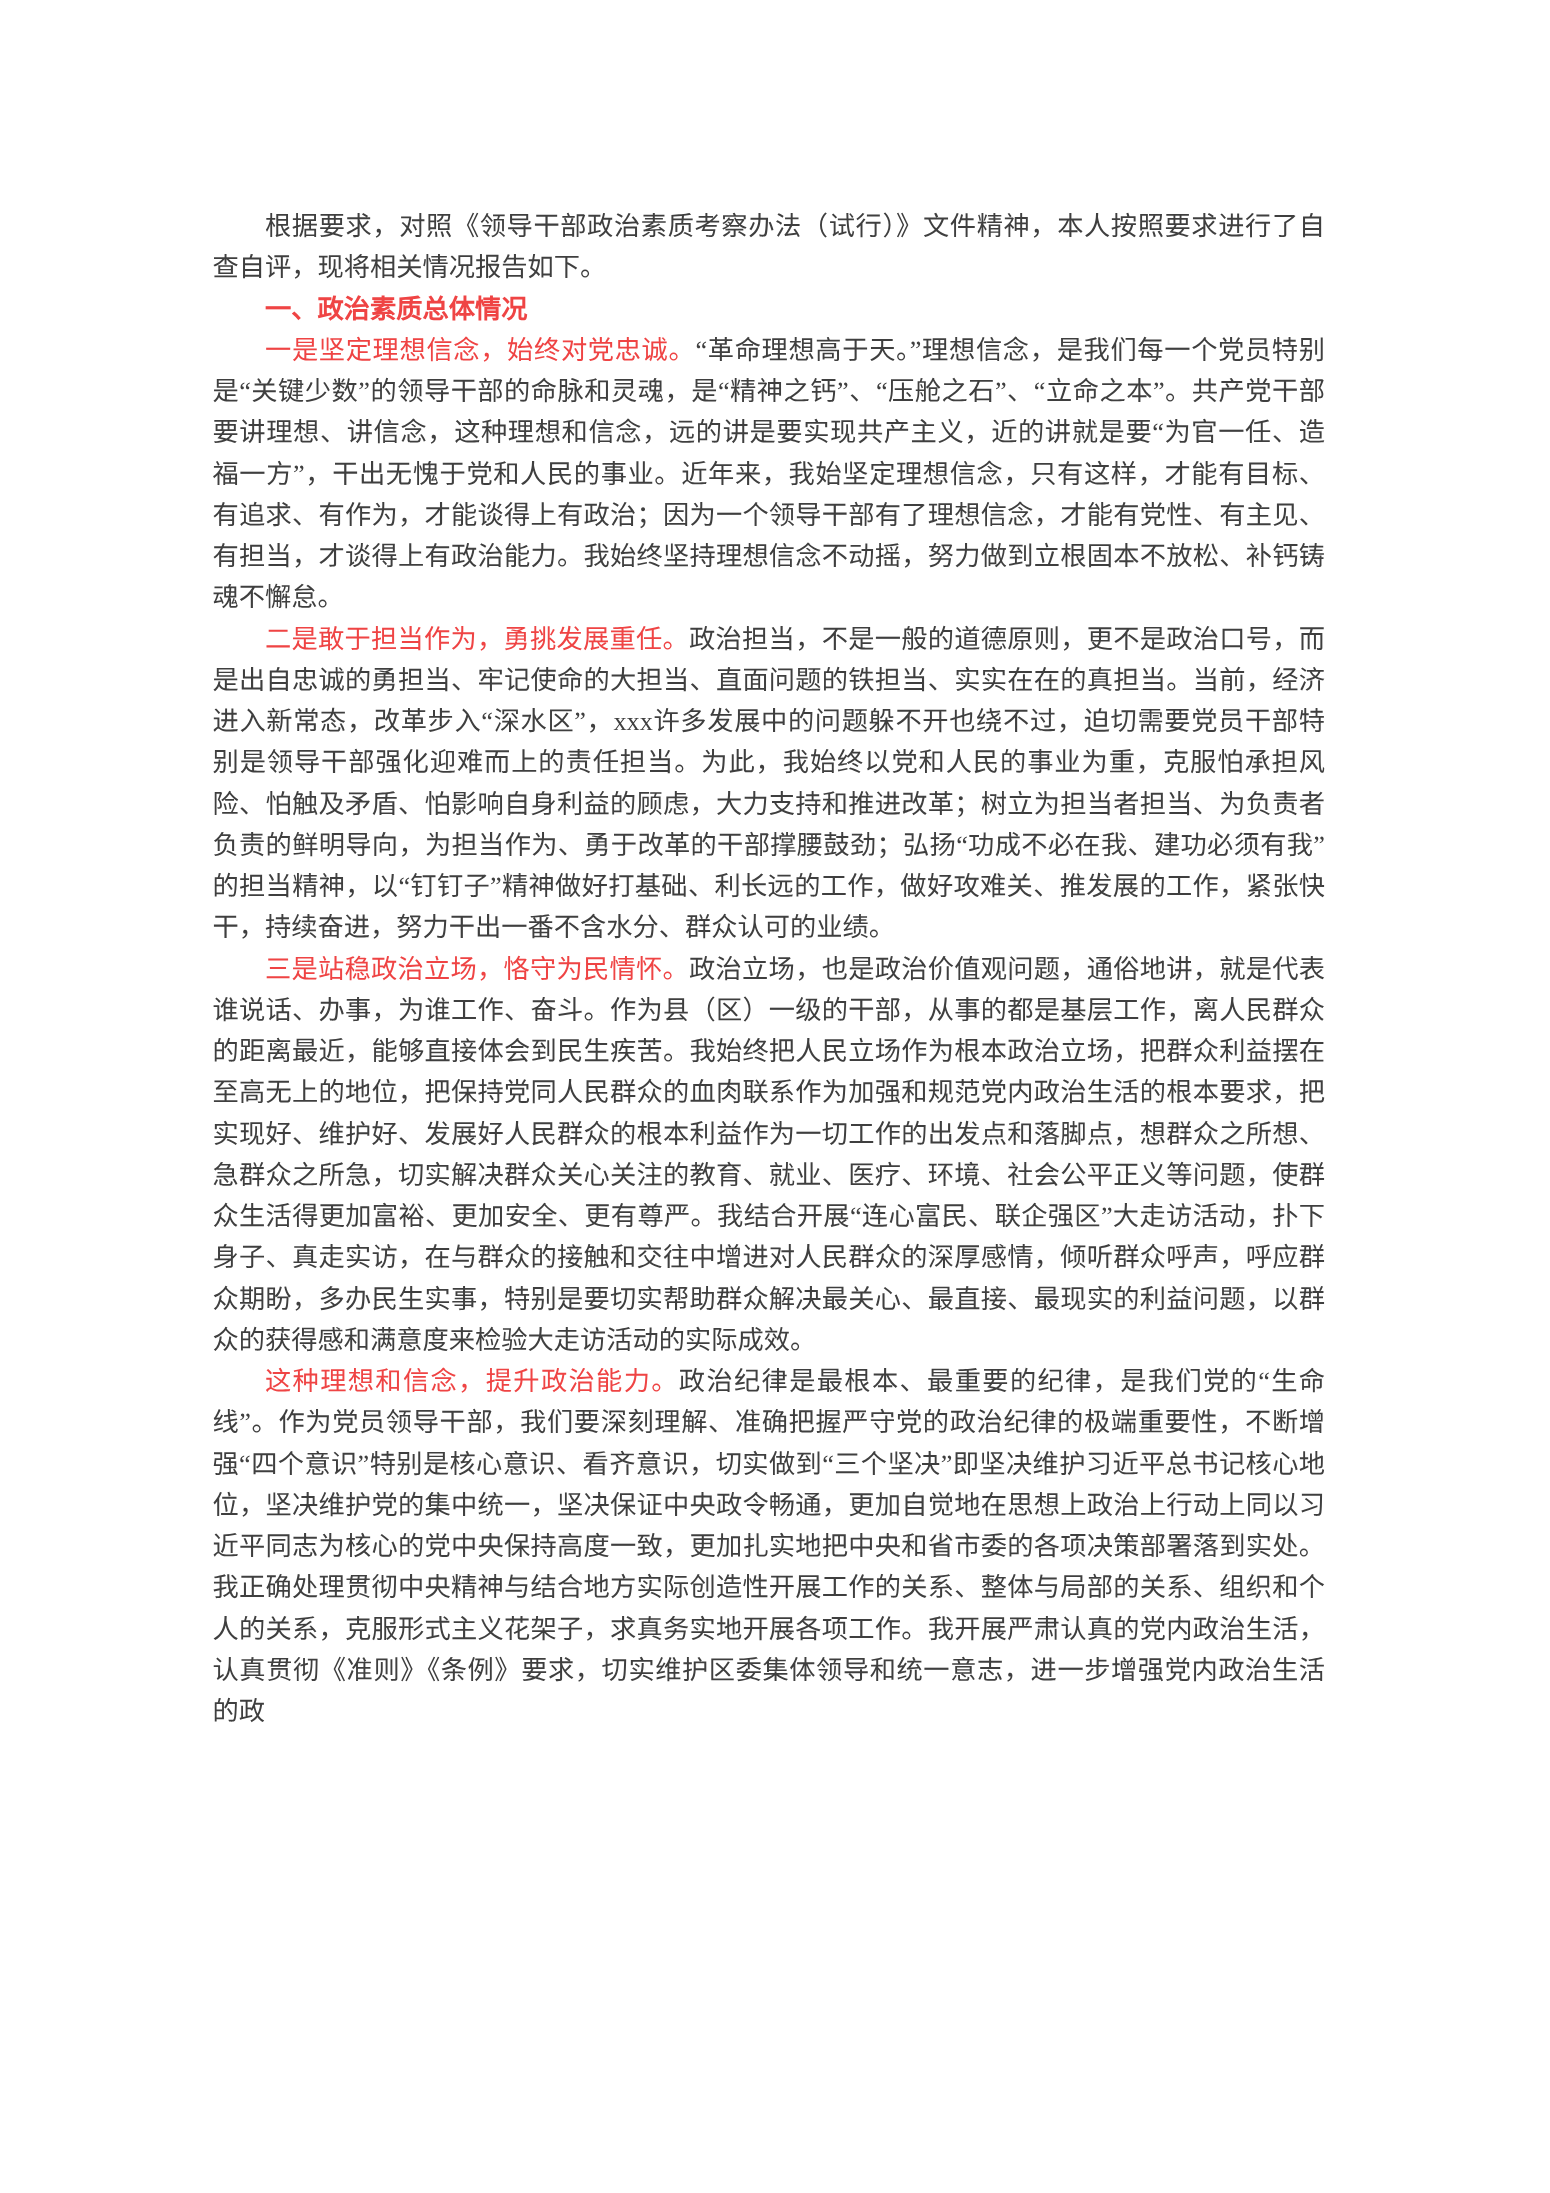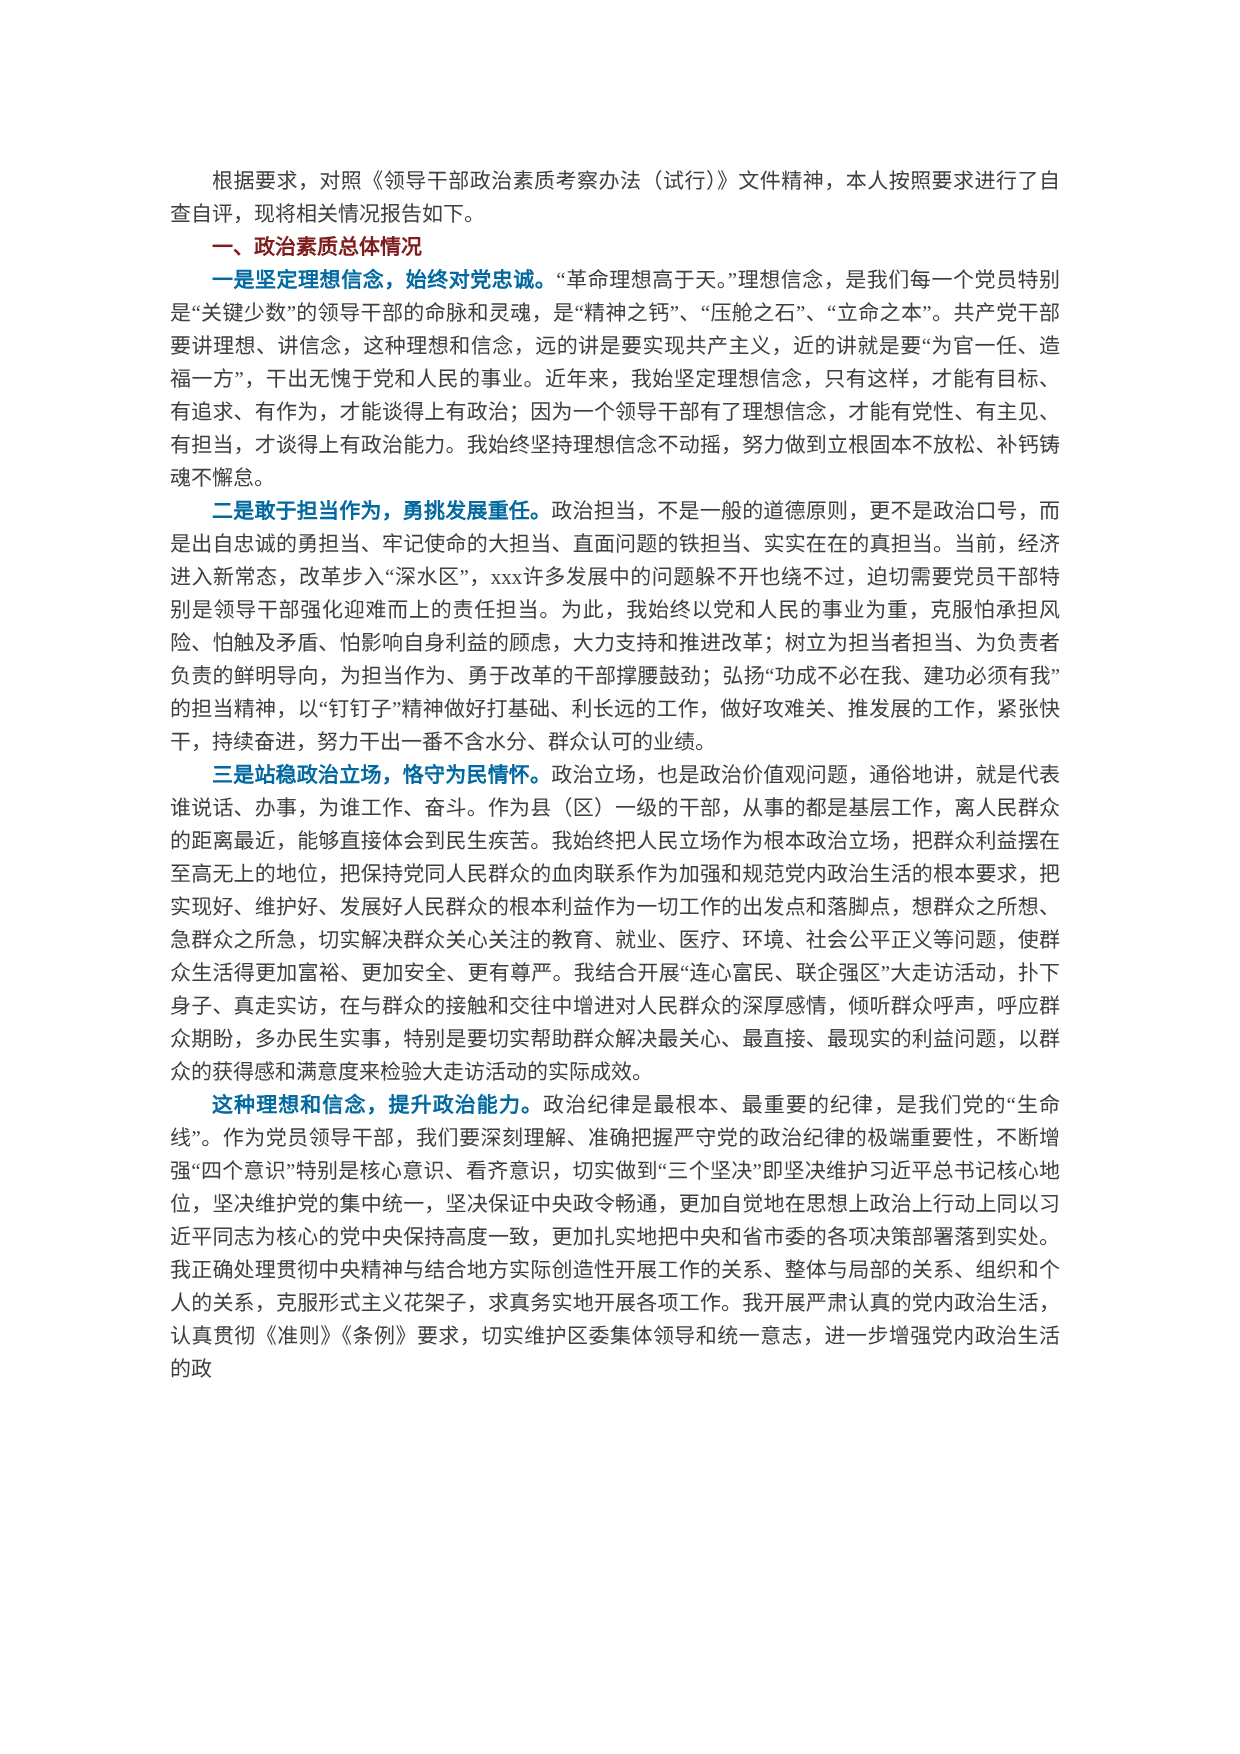--- a/index.html
+++ b/index.html
@@ -24,25 +24,25 @@
   .para {
     margin: 0;
     text-align: justify;
     text-indent: 2em;
     word-break: break-all;
   }
   .heading {
     margin: 0;
     text-indent: 2em;
     font-weight: bold;
-    color: #7f1d1d;
+    color: #ef4444;
   }
   .lead {
-    font-weight: bold;
-    color: #0369a1;
+    font-weight: normal;
+    color: #ef4444;
   }
 </style>
 </head>
 <body>
 
 <div class="page">
 
   <p class="para">根据要求，对照《领导干部政治素质考察办法（试行）》文件精神，本人按照要求进行了自查自评，现将相关情况报告如下。</p>
 
   <p class="heading">一、政治素质总体情况</p>

